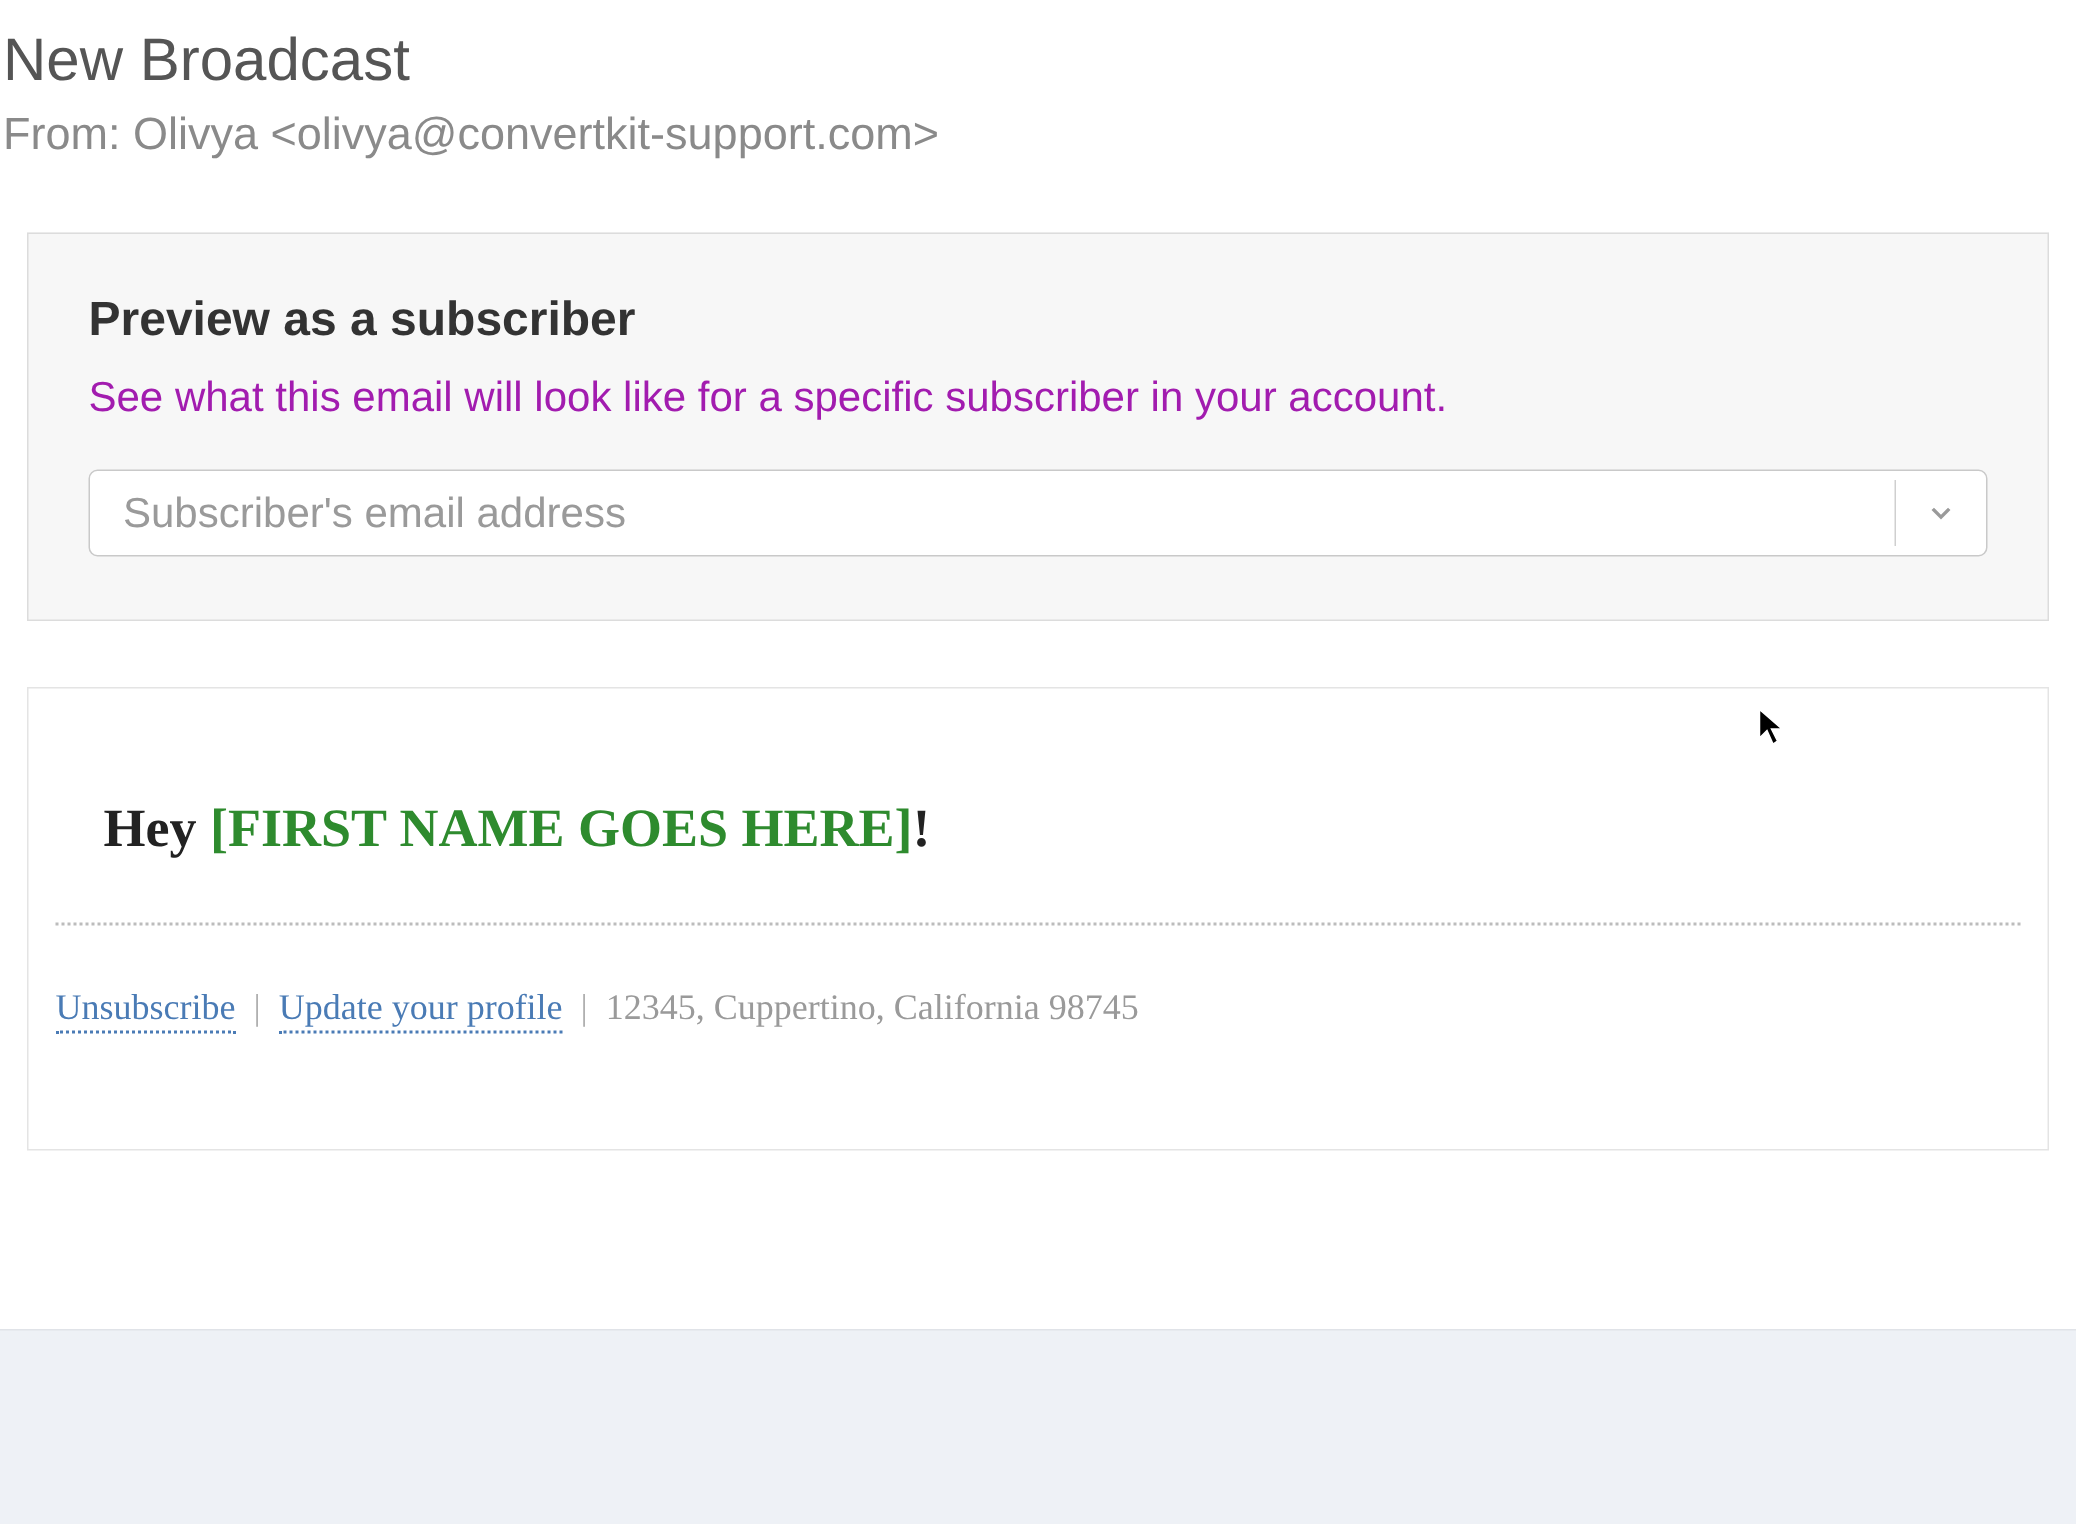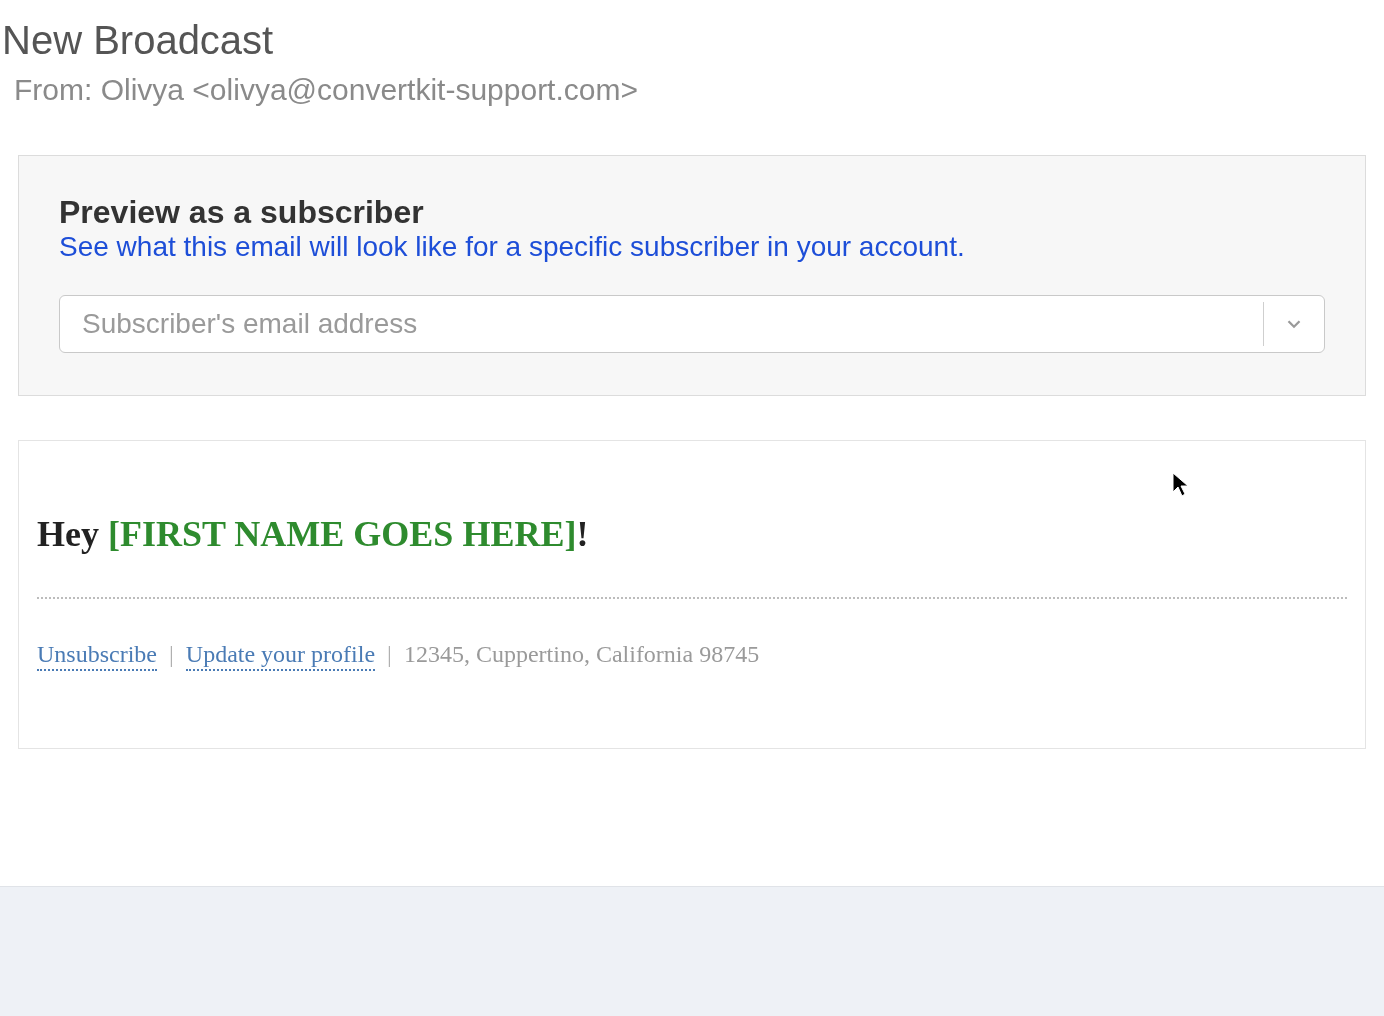--- a/index.html
+++ b/index.html
@@ -17,36 +17,37 @@
     .page-title {
       font-size: 40px;
       color: #555;
       font-weight: 400;
       padding: 18px 0 0 2px;
     }
     .from-line {
       font-size: 30px;
       color: #8a8a8a;
       font-weight: 400;
-      padding: 10px 0 0 14px;
+      padding: 10px 0 0 2px;
     }
     .preview-card {
       margin: 48px 18px 0 18px;
       border: 1px solid #dcdcdc;
       background: #f7f7f7;
       padding: 38px 40px 42px 40px;
     }
     .preview-title {
       font-size: 32px;
       font-weight: 700;
       color: #333;
     }
     .preview-desc {
       font-size: 28px;
-      color: #1d4ed8;
+      color: #a21caf;
+      margin-top: 18px;
     }
     .select-wrapper {
       margin-top: 32px;
       background: #ffffff;
       border: 1px solid #c9c9c9;
       border-radius: 6px;
       height: 58px;
       display: flex;
       align-items: center;
       position: relative;
@@ -88,20 +89,21 @@
       margin: 44px 18px 0 18px;
       border: 1px solid #e4e4e4;
       background: #ffffff;
       padding: 72px 18px 80px 18px;
     }
     .greeting {
       font-size: 36px;
       font-weight: 600;
       color: #222;
       font-family: Georgia, "Times New Roman", serif;
+      margin-left: 32px;
     }
     .greeting .placeholder {
       color: #2e8b2e;
     }
     .dotted-divider {
       margin-top: 42px;
       border: none;
       border-top: 2px dotted #bcbcbc;
       height: 0;
     }

